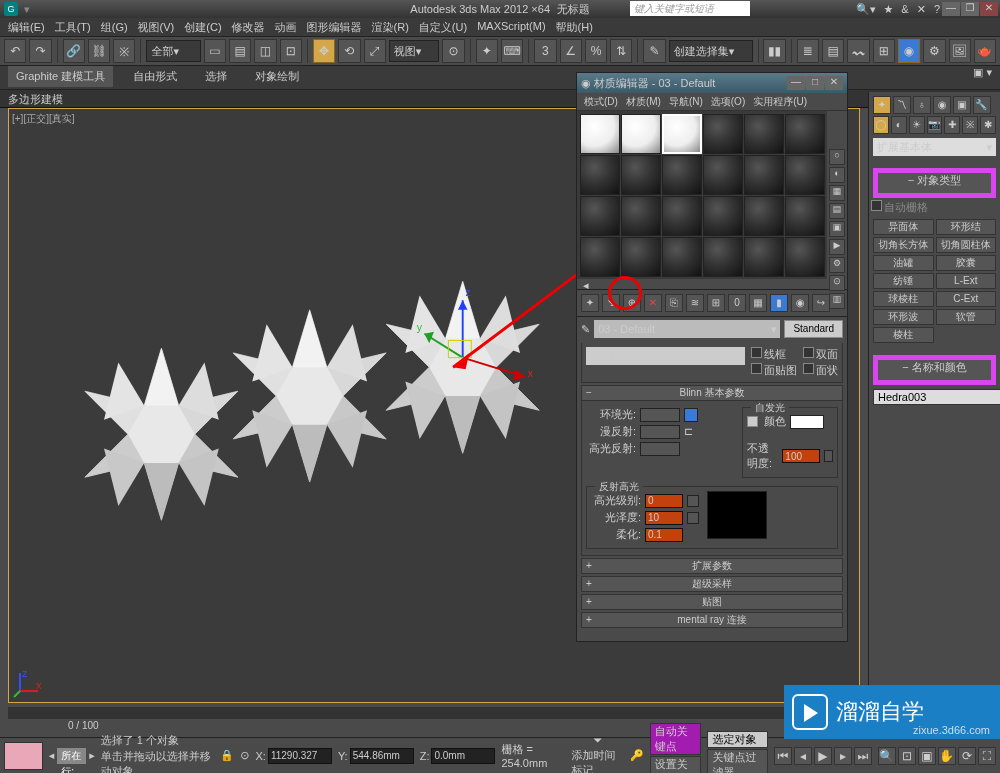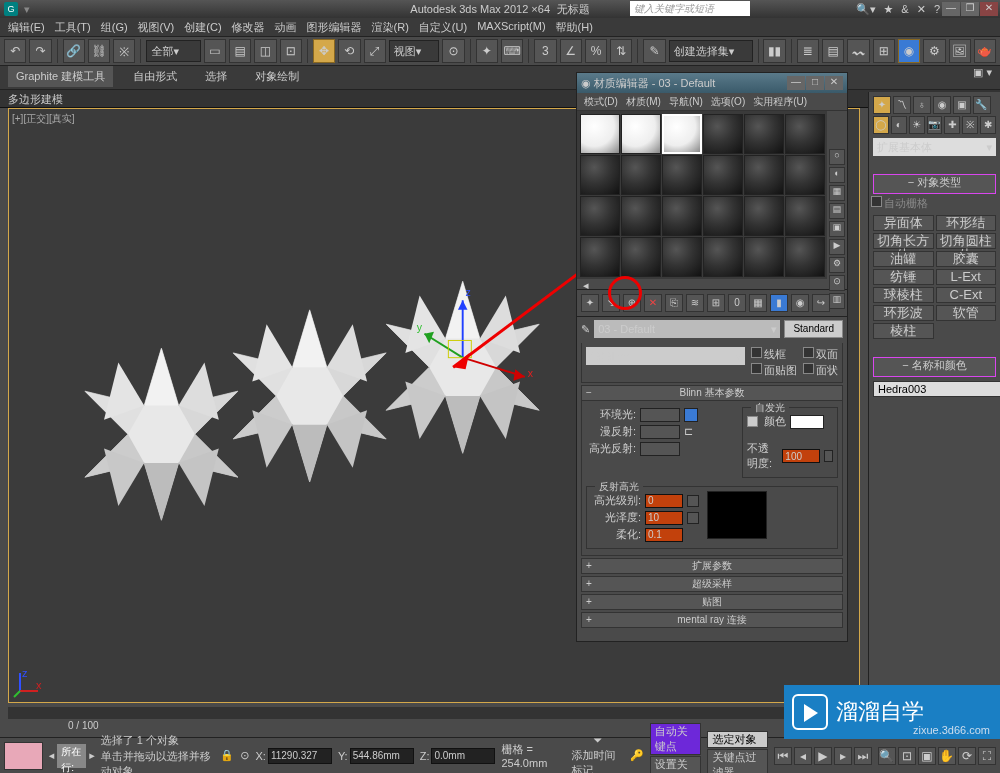--- a/index.html
+++ b/index.html
@@ -23,32 +23,32 @@
 .toolbar2 .tab{padding:3px 8px;font-size:11px}
 .toolbar2 .tab.active{background:#555}
 .subbar{height:18px;background:#333;padding:2px 8px;font-size:11px;border-bottom:1px solid #111}
 .vp-label{position:absolute;left:12px;top:112px;font-size:10px;color:#aaa;z-index:5}
 .viewport{position:absolute;left:8px;top:108px;right:140px;bottom:70px;background:#3b3b3b;border:1px solid #d4a84a}
 .command-panel{position:absolute;right:0;top:92px;width:132px;bottom:34px;background:#4a4a4a;border-left:1px solid #222}
 .cp-tabs{display:flex;padding:4px 4px 0 4px;gap:2px}
 .cp-tab{width:18px;height:18px;background:#555;border:1px solid #333;font-size:10px;text-align:center;line-height:16px}
 .cp-subtabs{display:flex;padding:2px 4px;gap:2px}
 .cp-drop{margin:2px 4px;height:18px;background:#ddd;color:#000;padding:0 4px;display:flex;align-items:center;justify-content:space-between;font-size:11px}
-.cp-rollout-h{margin:18px 4px 0 4px;height:20px;background:#555;border:1px solid #d946ef;text-align:center;font-size:11px;line-height:14px}
+.cp-rollout-h{margin:12px 4px 0 4px;height:30px;background:#555;border:5px solid #d946ef;text-align:center;font-size:11px;line-height:14px}
 .cp-row{display:flex;margin:2px 4px;gap:2px}
-.cp-btn{flex:1;height:16px;background:#555;border:1px solid #333;text-align:center;font-size:13px;line-height:14px}
+.cp-btn{flex:1;height:16px;background:#555;border:1px solid #333;text-align:center;font-size:10px;line-height:14px}
 .cp-input{margin:4px;display:flex;align-items:center;gap:4px}
 .cp-input input{flex:1;height:16px;background:#ddd;color:#000;border:1px solid #333;padding:0 4px;font-size:11px}
 
 .timeline{position:absolute;left:8px;bottom:54px;right:140px;height:12px;background:#333}
 .status{position:absolute;left:0;bottom:0;right:0;height:36px;background:#4a4a4a;border-top:1px solid #222;display:flex;align-items:center;padding:0 4px;gap:6px;font-size:10px}
 .coord-box{display:flex;align-items:center;gap:2px}
 .coord-box input{width:64px;height:16px;background:#222;color:#ccc;border:1px solid #111;font-size:10px;padding:0 2px}
 .pink-box{width:48px;height:28px;background:#e8a8b8;border:1px solid #333}
-.mx-in{background:#888;height:24px;padding:0 4px;font-size:10px;color:#fff;line-height:16px}
+.mx-in{background:#888;height:16px;padding:0 4px;font-size:10px;color:#fff;line-height:16px}
 
 .mat-editor{position:absolute;left:576px;top:72px;width:272px;height:570px;background:#4a4a4a;border:1px solid #222;z-index:20}
 .me-title{height:20px;background:linear-gradient(#5a7a8a,#3a5a6a);display:flex;align-items:center;padding:0 4px;color:#fff;font-size:11px}
 .me-title .sp{flex:1}
 .me-wb{width:18px;height:14px;background:#666;text-align:center;line-height:12px;font-size:10px;margin-left:1px}
 .me-menu{height:18px;background:#4a4a4a;display:flex;gap:2px;padding:0 4px;border-bottom:1px solid #333}
 .me-menu span{padding:2px 3px;font-size:10px}
 .me-slots{display:flex;flex-wrap:wrap;padding:2px;gap:0;width:250px;background:#3a3a3a}
 .mslot{width:40px;height:40px;background:radial-gradient(circle at 35% 30%,#555 0%,#333 45%,#111 100%);border:1px solid #222;margin:0.5px}
 .mslot.white{background:radial-gradient(circle at 35% 30%,#fff 0%,#eee 55%,#888 100%)}
@@ -483,21 +483,21 @@
   <div class="coord-box">X:<input value="11290.327" style=""></div>
   <div class="coord-box">Y:<input value="544.86mm" style=""></div>
   <div class="coord-box">Z:<input value="0.0mm" style=""></div>
   <span>栅格 = 254.0mm</span>
   <div style="display:flex;flex-direction:column;gap:1px;align-items:center">
     <span>⏷</span>
     <span>添加时间标记</span>
   </div>
   <span>🔑</span>
   <div style="display:flex;flex-direction:column;gap:1px">
-    <div style="background:#6d28d9;border:1px solid #333;padding:0 4px">自动关键点</div>
+    <div style="background:#a21caf;border:1px solid #333;padding:0 4px">自动关键点</div>
     <div style="background:#555;border:1px solid #333;padding:0 4px">设置关键点</div>
   </div>
   <div style="display:flex;flex-direction:column;gap:1px">
     <div style="background:#ccc;color:#000;border:1px solid #333;padding:0 4px">选定对象</div>
     <div style="background:#555;border:1px solid #333;padding:0 4px">关键点过滤器</div>
   </div>
   <div style="display:flex;gap:2px">
     <div class="tbtn" style="width:18px;height:18px">⏮</div>
     <div class="tbtn" style="width:18px;height:18px">◂</div>
     <div class="tbtn" style="width:18px;height:18px">▶</div>

